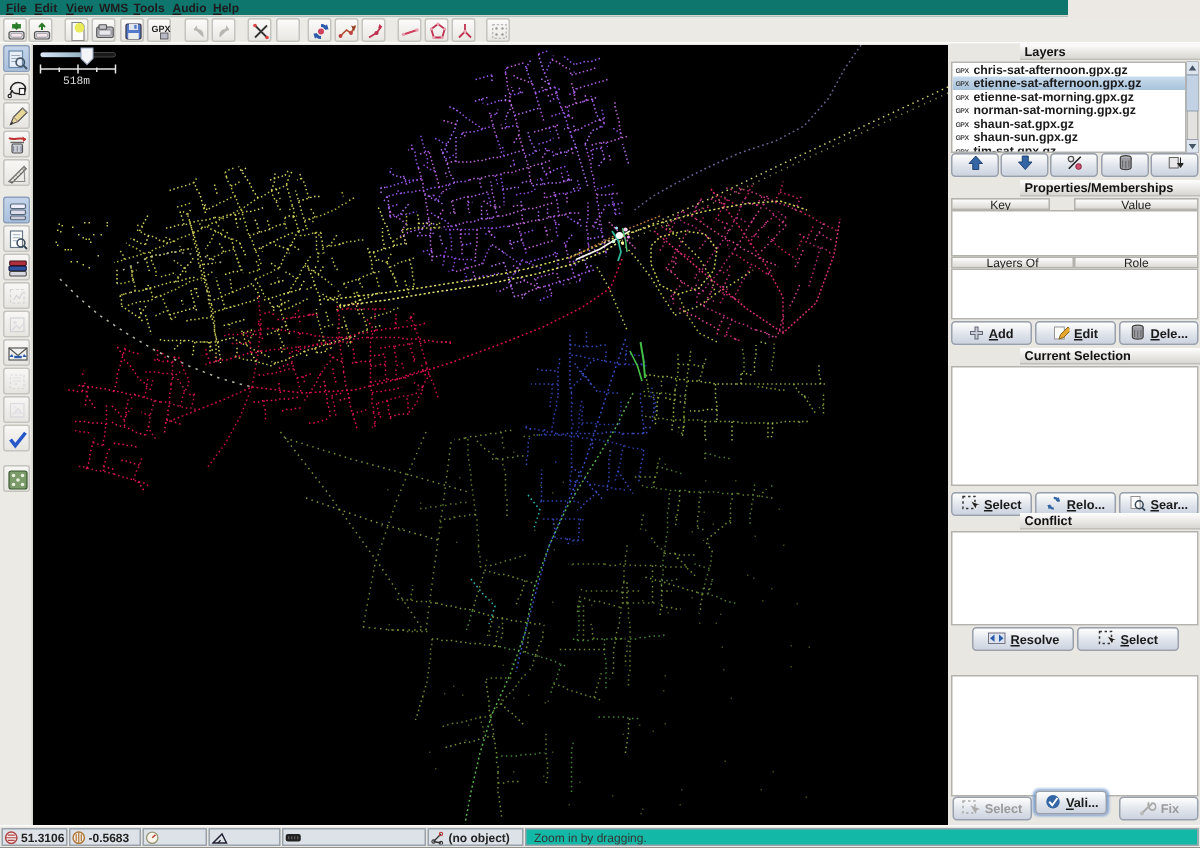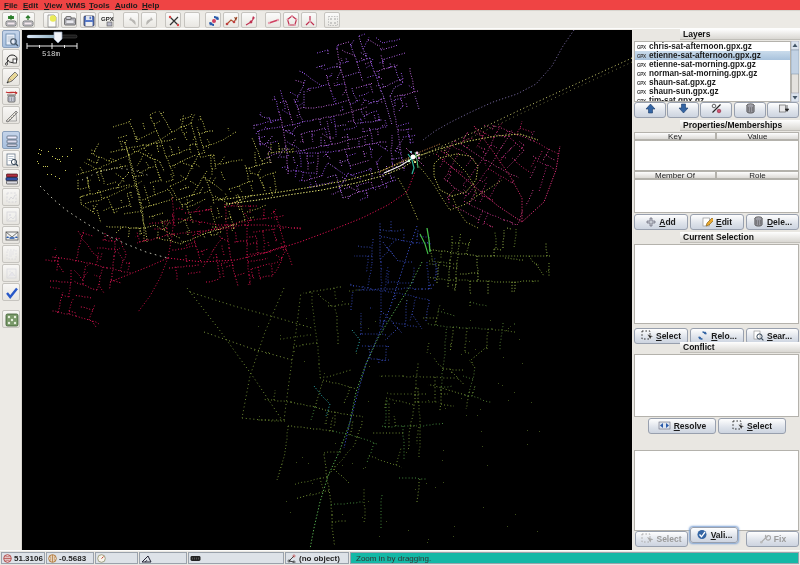--- a/index.html
+++ b/index.html
@@ -1,21 +1,21 @@
 <!DOCTYPE html>
 <html><head>
 <meta charset="utf-8">
 <style>
 * { margin:0; padding:0; box-sizing:border-box; }
 html,body { width:800px; height:565px; overflow:hidden; }
 body { font-family:"Liberation Sans", sans-serif; background:#ece9e4; position:relative; }
 .abs { position:absolute; }
 
 
-#menubar { left:0; top:0; width:800px; height:11px; background:#ef4444; border-bottom:1px solid #d8d5cf; }
+#menubar { left:0; top:0; width:712px; height:11px; background:#0f766e; border-bottom:1px solid #d8d5cf; }
 #menubar span { position:absolute; top:1px; font-size:8px; font-weight:bold; color:#1c1c1c; letter-spacing:0; }
 #menubar u { text-decoration-thickness:1px; text-underline-offset:1px; }
 
 
 #toolbar { left:0; top:12px; width:800px; height:17px; background:#eceae5; border-bottom:1px solid #fdfdfc; }
 .tbtn { position:absolute; top:0px; width:16px; height:16px; background:linear-gradient(#fbfbfa,#e9e7e2); border:1px solid #c6c4bf; border-radius:2px; }
 .tbtn svg { position:absolute; left:1px; top:1px; }
 
 
 #lbar { left:0; top:29px; width:22px; height:521px; background:#eceae5; border-right:1px solid #d8d5cf; }
@@ -1539,24 +1539,24 @@
         <path d="M3.4 4v4.6M5.5 4.3V9.2M7.6 4v4.6" stroke="#666" stroke-width="0.7"></path>
       </svg></div>
     <div class="pbtn" style="left:134px;top:73px;width:32px;line-height:14px"><svg width="11" height="11" viewBox="0 0 11 11">
         <rect x="1.5" y="2" width="6" height="7" fill="#e8e8ea" stroke="#666" stroke-width="0.7"></rect>
         <path d="M9 2v5.5M7.2 6l1.8 2.4L10.8 6z" fill="#222" stroke="#222" stroke-width="0.7"></path>
       </svg></div>
     <div class="ptitle" style="top:91px">Properties/Memberships<svg class="pin" viewBox="0 0 8 8">
         <path d="M1 7L4 4M3 1l4 4M4 1.5L6.5 4" stroke="#777" stroke-width="1" fill="none"></path>
         <rect x="3.4" y="0.8" width="3.6" height="3.6" rx="0.6" fill="#c8c6c2" stroke="#777" stroke-width="0.7"></rect>
       </svg></div>
-    <div class="thead" style="left:1px;top:103px;width:82px;height:8px;line-height:7px">Key</div>
+    <div class="thead" style="left:1px;top:103px;width:66px;height:8px;line-height:7px">Key</div>
     <div class="thead" style="left:83px;top:103px;width:83px;height:8px;line-height:7px">Value</div>
     <div class="pwhite" style="top:111px;height:31px"></div>
-    <div class="thead" style="left:1px;top:142px;width:82px;height:8px;line-height:7px">Member Of</div>
+    <div class="thead" style="left:1px;top:142px;width:82px;height:8px;line-height:7px">Layers Of</div>
     <div class="thead" style="left:83px;top:142px;width:83px;height:8px;line-height:7px">Role</div>
     <div class="pwhite" style="top:150px;height:34px"></div>
     <div class="pbtn" style="left:1px;top:185px;width:54px;line-height:15px;"><span class="ic"><svg width="10" height="10" viewBox="0 0 10 10">
           <path d="M4 1h2v3h3v2H6v3H4V6H1V4h3z" fill="#c8ccd4" stroke="#667" stroke-width="0.7"></path>
         </svg></span><u>A</u>dd</div>
     <div class="pbtn" style="left:57px;top:185px;width:54px;line-height:15px;"><span class="ic"><svg width="11" height="11" viewBox="0 0 11 11">
           <rect x="1" y="2" width="6.5" height="8" fill="#fff" stroke="#888" stroke-width="0.6"></rect>
           <path d="M4 10L5 7l5-5 2 2-5 5z" fill="#e8a830" stroke="#7a5810" stroke-width="0.6"></path>
         </svg></span><u>E</u>dit</div>
     <div class="pbtn" style="left:113px;top:185px;width:53px;line-height:15px;"><span class="ic"><svg width="11" height="11" viewBox="0 0 11 11">

